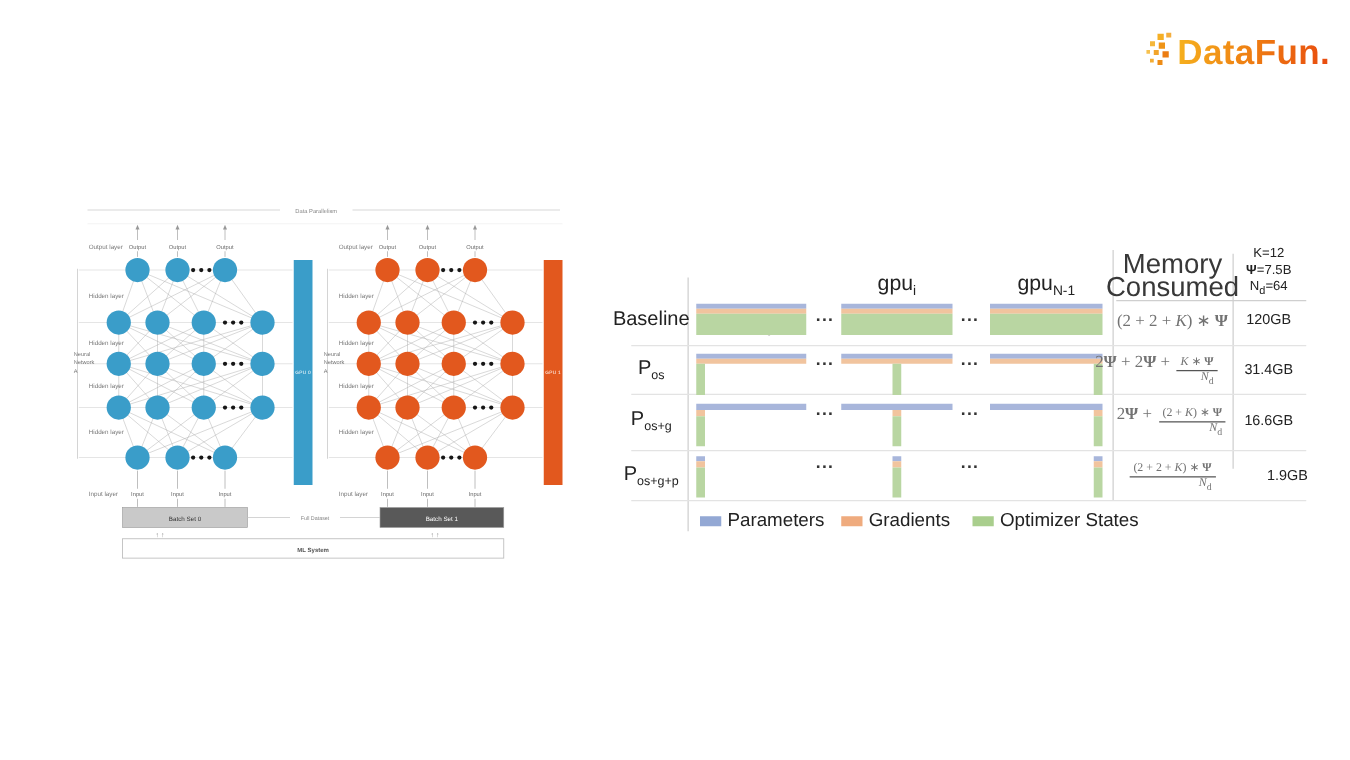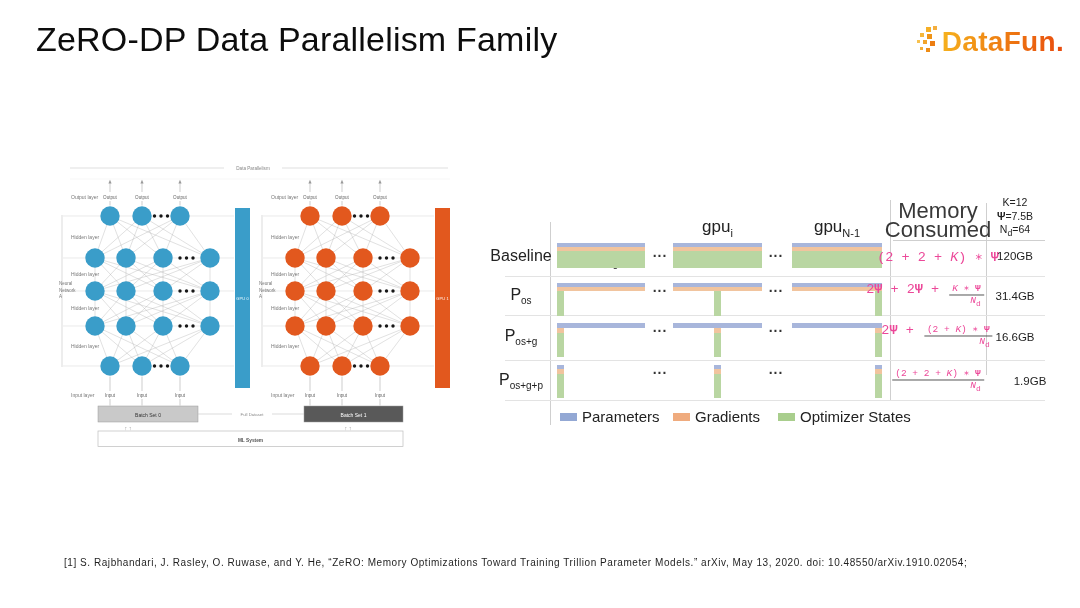--- a/index.html
+++ b/index.html
@@ -21,37 +21,36 @@
   #zero .strip{position:absolute;}
   #zero .dots{position:absolute;font-size:14px;line-height:14px;font-weight:700;color:#333;
         text-align:center;letter-spacing:1px;}
   #zero .zc{position:absolute;transform:translate(-50%,-50%);white-space:nowrap;text-align:center;}
   #zero .gpuhead{font-size:17px;color:#222;}
   #zero .gpuhead sub{font-size:11px;}
   #zero .memhead{font-size:22px;color:#383838;line-height:19px;top:25px!important;}
   #zero .consts{font-size:10.5px;color:#222;line-height:13.5px;top:23px!important;}
   #zero .rowlabel{font-size:16px;color:#222;}
   #zero .rowlabel sub{font-size:10px;}
-  #zero .formula{font-family:Liberation Mono, monospace;font-size:13.5px;color:#ec4899;}
+  #zero .formula{font-family:Liberation Serif, serif;font-size:13.5px;color:#737373;}
   #zero .formula b{font-weight:700;}
   #zero .frac{display:inline-block;vertical-align:-0.75em;text-align:right;margin:0 2px;}
   #zero .fnum,#zero .fden{display:block;font-size:9.5px;line-height:11px;padding:0 3px;}
   #zero .fden{border-top:1px solid #555;}
   #zero .memval{font-size:11.5px;color:#222;}
   #zero .legend-item{position:absolute;display:flex;align-items:center;gap:5px;
         font-size:15px;color:#222;white-space:nowrap;}
   #zero .sw{width:17px;height:8px;display:inline-block;}
   .citation{position:absolute;left:64px;top:557px;font-size:10px;color:#1f1f1f;
         letter-spacing:0.55px;white-space:nowrap;}
 </style>
 </head>
 <body>
 
 <div class="slide">
-  <h1 class="title">ZeRO-DP Data Parallelism Family</h1>
 
   <div class="logo">
     <svg class="logo-pix" width="24" height="30" viewBox="0 0 24 30">
       <rect x="9" y="1" width="5" height="5" fill="#f5af25"></rect>
       <rect x="16" y="0" width="4" height="4" fill="#f2a01c" opacity="0.85"></rect>
       <rect x="3" y="7" width="4" height="4" fill="#f5b73b"></rect>
       <rect x="10" y="8" width="5" height="5" fill="#ef9417"></rect>
       <rect x="0" y="14" width="3" height="3" fill="#f7c14f"></rect>
       <rect x="6" y="14" width="4" height="4" fill="#f2a42a"></rect>
       <rect x="13" y="15" width="5" height="5" fill="#ec7d12"></rect>
@@ -414,14 +413,13 @@
       <div class="legend-item" style="left: 183px; top: 213px;">
         <span class="sw" style="background:#efab7e"></span>
         <span>Gradients</span>
       </div>
       <div class="legend-item" style="left: 288px; top: 213px;">
         <span class="sw" style="background:#a9ce8d"></span>
         <span>Optimizer States</span>
       </div>
     </div>
 
-  <div class="citation">[1] S. Rajbhandari, J. Rasley, O. Ruwase, and Y. He, “ZeRO: Memory Optimizations Toward Training Trillion Parameter Models.” arXiv, May 13, 2020. doi: 10.48550/arXiv.1910.02054;</div>
 </div>
 
 </body></html>

